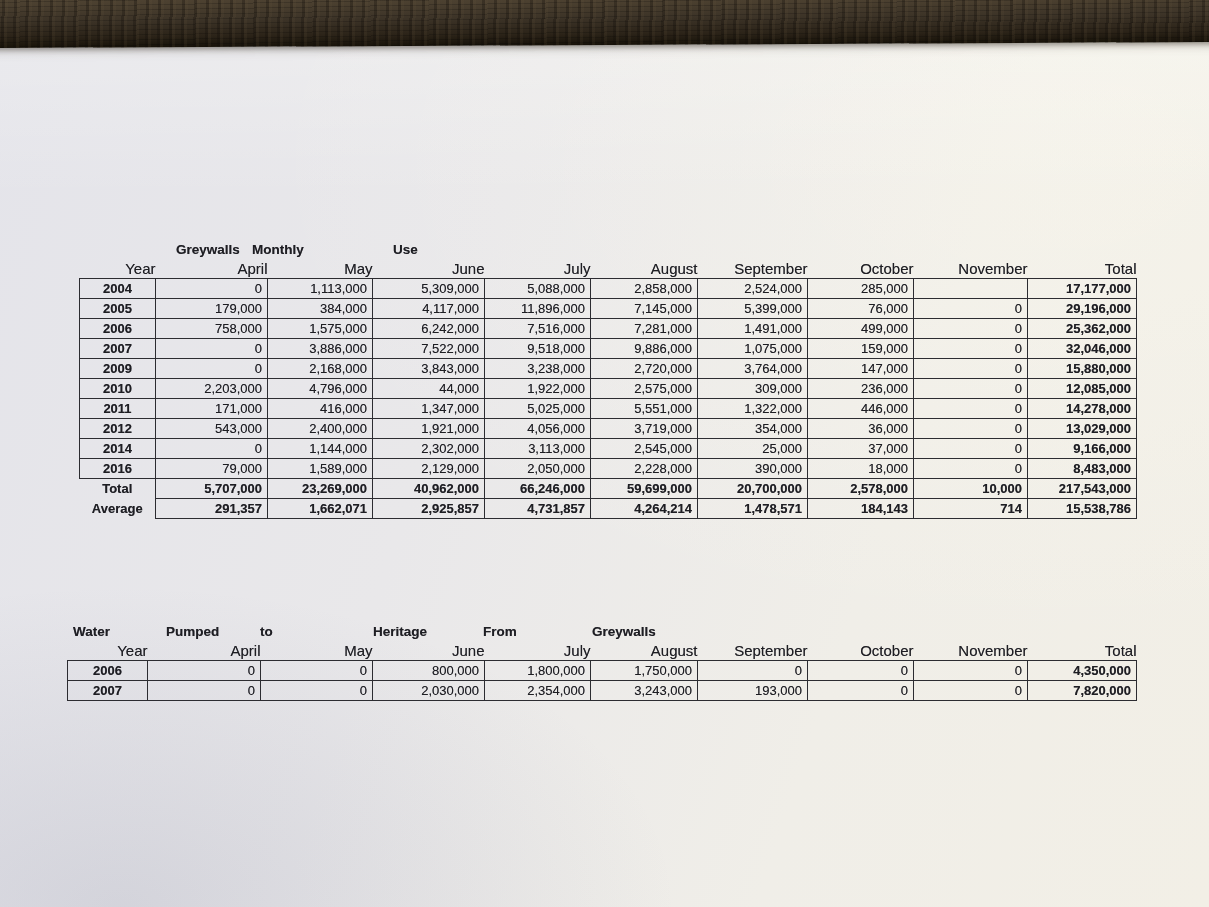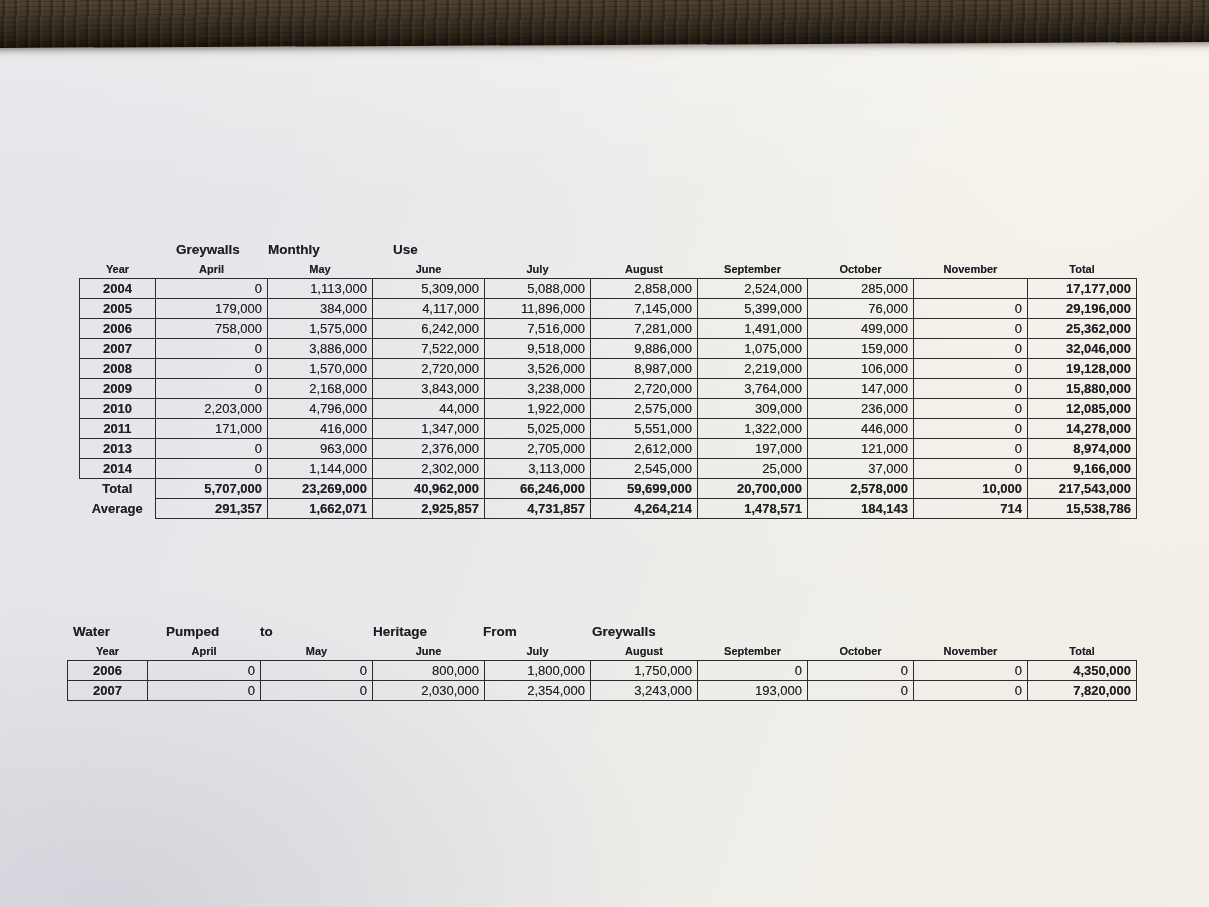--- a/index.html
+++ b/index.html
@@ -24,38 +24,38 @@
       repeating-linear-gradient(179.3deg, rgba(0,0,0,.18) 0 1px, rgba(0,0,0,0) 1px 5px),
       linear-gradient(to bottom, #544837 0%, #4a3f2f 30%, #3c3327 55%, #2b2318 82%, #171209 100%);
   }
   .content{position:absolute;left:0;top:0;width:100%;height:100%;filter:blur(0.2px);margin-top:38px;}
   .doc-text{color:#1e1e23;text-shadow:0 0 0.6px rgba(30,30,42,.55);}
 
   .tbl-title{position:absolute;height:16px;font-weight:700;font-size:13.5px;}
   .tbl-title span{position:absolute;top:0;white-space:nowrap;}
   #t1-title{top:204px;left:0;}
   #t1-title span:nth-of-type(1){left:176px;}
-  #t1-title span:nth-of-type(2){left:268px;}
+  #t1-title span:nth-of-type(2){left:252px;}
   #t1-title span:nth-of-type(3){left:393px;}
   #t2-title{top:586px;left:0;}
   #t2-title span:nth-of-type(1){left:73px;}
   #t2-title span:nth-of-type(2){left:148px;padding-left:18px;}
   #t2-title span:nth-of-type(3){left:260px;}
   #t2-title span:nth-of-type(4){left:373px;}
   #t2-title span:nth-of-type(5){left:483px;text-align:right;}
   #t2-title span:nth-of-type(6){left:592px;}
 
   table.grid{
     position:absolute;border-collapse:collapse;table-layout:fixed;
     font-size:13px;
   }
   #t1{left:79px;top:222px;}
   #t2{left:67px;top:604px;}
   table.grid thead th{
-    border:none;font-weight:700;font-size:11px;text-align:center;
+    border:none;font-weight:400;font-size:15px;text-align:right;
     height:18px;line-height:18px;padding:0;white-space:nowrap;overflow:visible;
   }
   table.grid td{
     border:1.5px solid #2c2c31;
     height:19px;line-height:19px;
     text-align:right;padding:0 5px 0 2px;
     white-space:nowrap;overflow:hidden;
   }
   table.grid td:first-child{text-align:center;font-weight:700;padding:0;}
   table.grid td:last-child{font-weight:700;}
@@ -147,32 +147,20 @@
           <td>3,886,000</td>
           <td>7,522,000</td>
           <td>9,518,000</td>
           <td>9,886,000</td>
           <td>1,075,000</td>
           <td>159,000</td>
           <td>0</td>
           <td>32,046,000</td>
         </tr>
           <tr>
-          <td>2008</td>
-          <td>0</td>
-          <td>1,570,000</td>
-          <td>2,720,000</td>
-          <td>3,526,000</td>
-          <td>8,987,000</td>
-          <td>2,219,000</td>
-          <td>106,000</td>
-          <td>0</td>
-          <td>19,128,000</td>
-        </tr>
-          <tr>
           <td>2009</td>
           <td>0</td>
           <td>2,168,000</td>
           <td>3,843,000</td>
           <td>3,238,000</td>
           <td>2,720,000</td>
           <td>3,764,000</td>
           <td>147,000</td>
           <td>0</td>
           <td>15,880,000</td>
@@ -195,42 +183,54 @@
           <td>416,000</td>
           <td>1,347,000</td>
           <td>5,025,000</td>
           <td>5,551,000</td>
           <td>1,322,000</td>
           <td>446,000</td>
           <td>0</td>
           <td>14,278,000</td>
         </tr>
           <tr>
-          <td>2013</td>
-          <td>0</td>
-          <td>963,000</td>
-          <td>2,376,000</td>
-          <td>2,705,000</td>
-          <td>2,612,000</td>
-          <td>197,000</td>
-          <td>121,000</td>
-          <td>0</td>
-          <td>8,974,000</td>
+          <td>2012</td>
+          <td>543,000</td>
+          <td>2,400,000</td>
+          <td>1,921,000</td>
+          <td>4,056,000</td>
+          <td>3,719,000</td>
+          <td>354,000</td>
+          <td>36,000</td>
+          <td>0</td>
+          <td>13,029,000</td>
         </tr>
           <tr>
           <td>2014</td>
           <td>0</td>
           <td>1,144,000</td>
           <td>2,302,000</td>
           <td>3,113,000</td>
           <td>2,545,000</td>
           <td>25,000</td>
           <td>37,000</td>
           <td>0</td>
           <td>9,166,000</td>
+        </tr>
+          <tr>
+          <td>2016</td>
+          <td>79,000</td>
+          <td>1,589,000</td>
+          <td>2,129,000</td>
+          <td>2,050,000</td>
+          <td>2,228,000</td>
+          <td>390,000</td>
+          <td>18,000</td>
+          <td>0</td>
+          <td>8,483,000</td>
         </tr>
         </tbody>
       <tbody class="summary">
 
       <tr>
           <td>Total</td>
           <td>5,707,000</td>
           <td>23,269,000</td>
           <td>40,962,000</td>
           <td>66,246,000</td>

